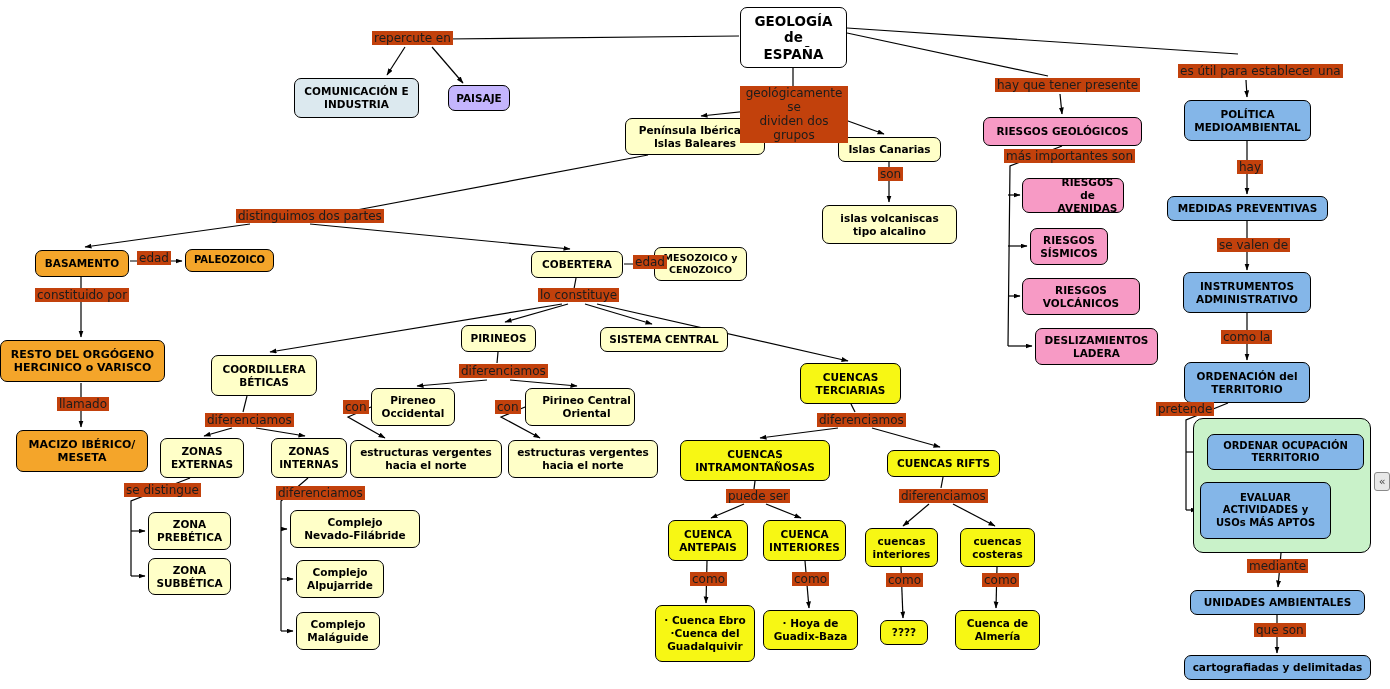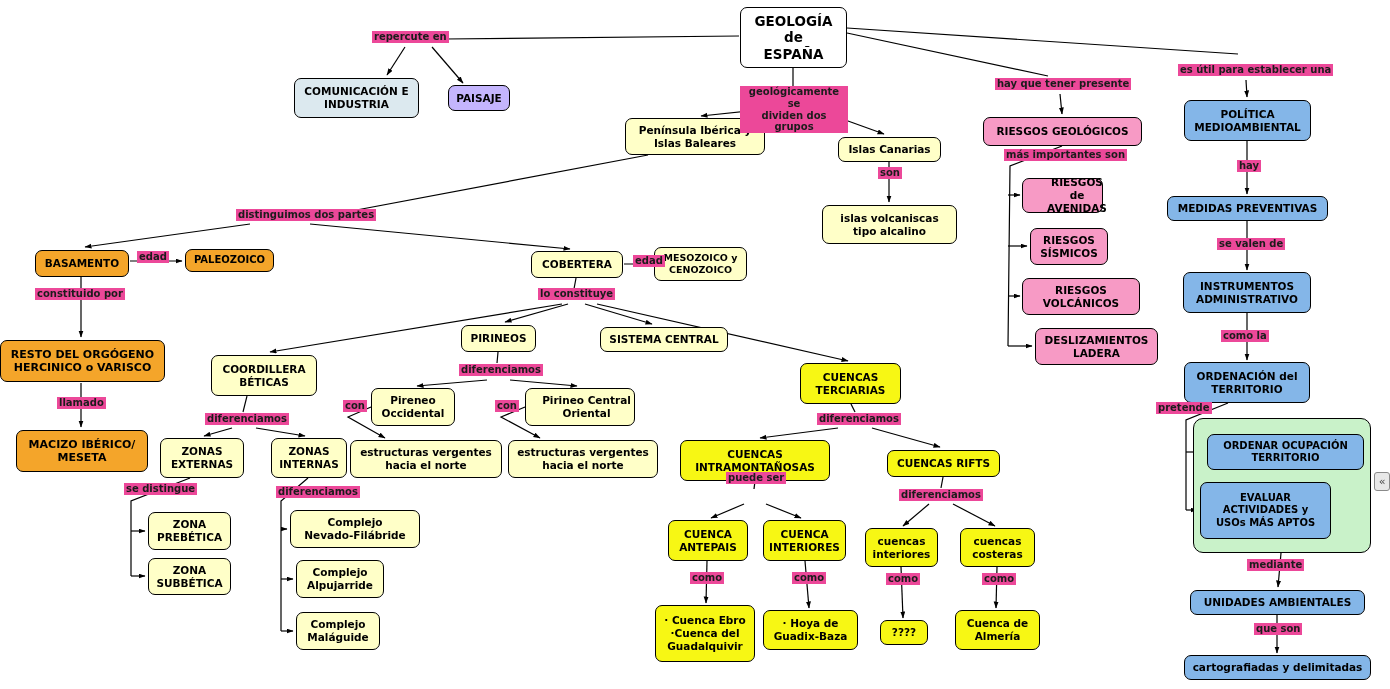--- a/index.html
+++ b/index.html
@@ -14,22 +14,22 @@
   }
   .node.white      { background:#ffffff; font-size:13.5px; border-width:1.5px; }
   .node.bluegray   { background:#dce9ef; }
   .node.cream      { background:#c4b5fd; }
   .node.paleyellow { background:#ffffc8; }
   .node.orange     { background:#f4a52a; }
   .node.yellow     { background:#f7f714; }
   .node.pink       { background:#f79ac5; }
   .node.blue       { background:#84b6e8; }
   .edge-label {
-    position:absolute; font-size:10px; font-weight:bold; color:#1c1c1c;
-    background:#ec4899; padding:0 2px; white-space:pre-line; line-height:1.18;
+    position:absolute; font-size:12px; font-weight:normal; color:#1c1c1c;
+    background:#c2410c; padding:0 2px; white-space:pre-line; line-height:1.18;
     text-align:center;
   }
   #green-box {
     position:absolute; left:1193px; top:418px; width:178px; height:135px;
     background:#c9f2c9; border:1px solid #000; border-radius:10px;
   }
   #collapse-btn {
     position:absolute; left:1374px; top:472px; width:16px; height:19px;
     background:#e8e8e8; border:1px solid #8a8a8a; border-radius:3px;
     display:flex; align-items:center; justify-content:center;
@@ -174,21 +174,21 @@
 costeras</div>
     <div class="node yellow" style="left: 655px; top: 605px; width: 100px; height: 57px;">· Cuenca Ebro
 ·Cuenca del
 Guadalquivir</div>
     <div class="node yellow" style="left: 763px; top: 610px; width: 95px; height: 40px;">· Hoya de
 Guadix-Baza</div>
     <div class="node yellow" style="left: 880px; top: 620px; width: 48px; height: 25px;">????</div>
     <div class="node yellow" style="left: 955px; top: 610px; width: 85px; height: 40px;">Cuenca de
 Almería</div>
     <div class="node pink" style="left: 983px; top: 117px; width: 159px; height: 29px;">RIESGOS GEOLÓGICOS</div>
-    <div class="node pink" style="left: 1022px; top: 178px; width: 81px; height: 35px; padding-left: 32px;">RIESGOS de
+    <div class="node pink" style="left: 1022px; top: 178px; width: 102px; height: 35px; padding-left: 32px;">RIESGOS de
 AVENIDAS</div>
     <div class="node pink" style="left: 1030px; top: 228px; width: 78px; height: 37px;">RIESGOS
 SÍSMICOS</div>
     <div class="node pink" style="left: 1022px; top: 278px; width: 118px; height: 37px;">RIESGOS
 VOLCÁNICOS</div>
     <div class="node pink" style="left: 1035px; top: 328px; width: 123px; height: 37px;">DESLIZAMIENTOS
 LADERA</div>
     <div class="node blue" style="left: 1167px; top: 196px; width: 161px; height: 25px;">MEDIDAS PREVENTIVAS</div>
     <div class="node blue" style="left: 1184px; top: 100px; width: 127px; height: 41px;">POLÍTICA
 MEDIOAMBIENTAL</div>
@@ -215,21 +215,21 @@
     <div class="edge-label" style="left: 35px; top: 288px;">constituido por</div>
     <div class="edge-label" style="left: 57px; top: 397px;">llamado</div>
     <div class="edge-label" style="left: 538px; top: 288px;">lo constituye</div>
     <div class="edge-label" style="left: 205px; top: 413px;">diferenciamos</div>
     <div class="edge-label" style="left: 124px; top: 483px;">se distingue</div>
     <div class="edge-label" style="left: 276px; top: 486px;">diferenciamos</div>
     <div class="edge-label" style="left: 459px; top: 364px;">diferenciamos</div>
     <div class="edge-label" style="left: 343px; top: 400px;">con</div>
     <div class="edge-label" style="left: 495px; top: 400px;">con</div>
     <div class="edge-label" style="left: 817px; top: 413px;">diferenciamos</div>
-    <div class="edge-label" style="left: 726px; top: 472px;">puede ser</div>
+    <div class="edge-label" style="left: 726px; top: 489px;">puede ser</div>
     <div class="edge-label" style="left: 690px; top: 572px;">como</div>
     <div class="edge-label" style="left: 792px; top: 572px;">como</div>
     <div class="edge-label" style="left: 899px; top: 489px;">diferenciamos</div>
     <div class="edge-label" style="left: 886px; top: 573px;">como</div>
     <div class="edge-label" style="left: 982px; top: 573px;">como</div>
     <div class="edge-label" style="left: 1004px; top: 149px;">más importantes son</div>
     <div class="edge-label" style="left: 1237px; top: 160px;">hay</div>
     <div class="edge-label" style="left: 1217px; top: 238px;">se valen de</div>
     <div class="edge-label" style="left: 1221px; top: 330px;">como la</div>
     <div class="edge-label" style="left: 1156px; top: 402px;">pretende</div>

